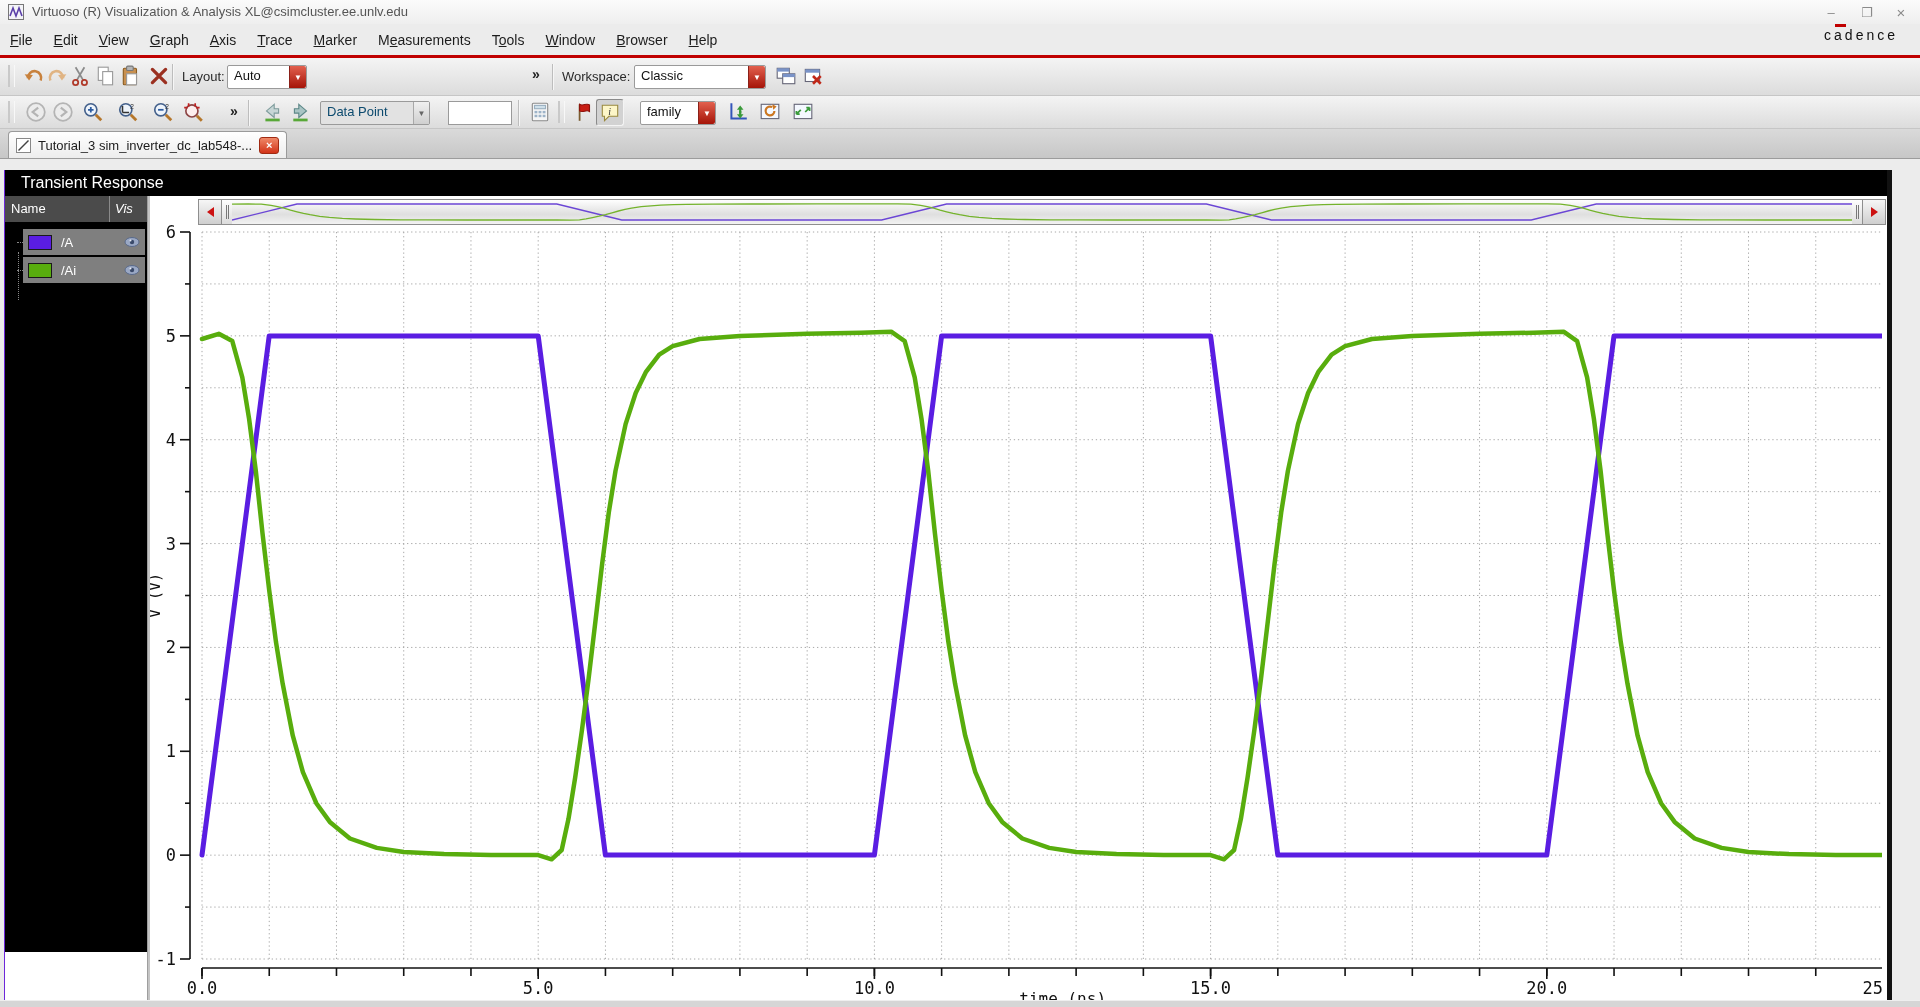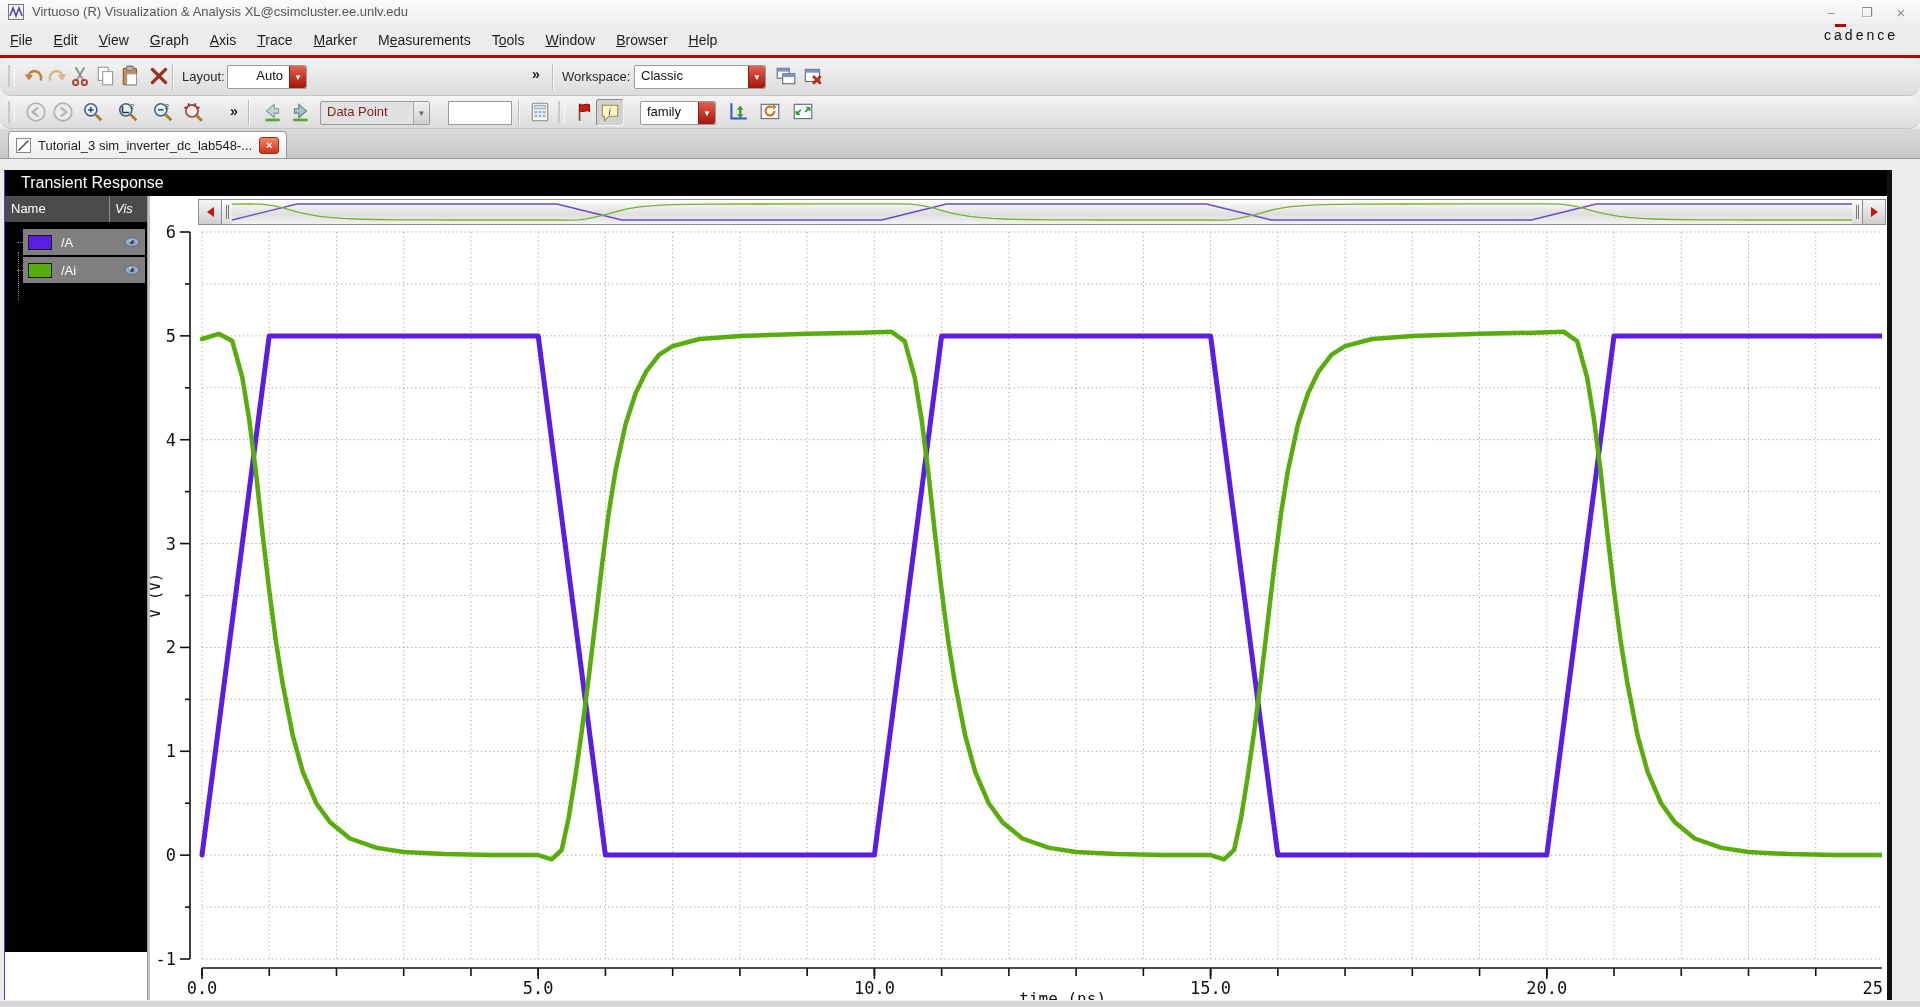--- a/index.html
+++ b/index.html
@@ -11,32 +11,32 @@
   .winctl{position:absolute;top:2px;width:34px;height:20px;display:flex;align-items:center;justify-content:center;color:#8a8a8a;font-size:13px;}
   
   .menubar{position:absolute;left:0;top:24px;width:1920px;height:31px;background:#ececec;display:flex;align-items:center;padding-left:10px;box-sizing:border-box;}
   .menu-item{font-size:14px;color:#1d1d1d;margin-right:21px;cursor:default;}
   .menu-item u{text-decoration:underline;}
   .cadlogo{position:absolute;right:22px;top:3px;font-size:14px;letter-spacing:3px;color:#111;font-weight:500;}
   .cadlogo .abar{position:relative;display:inline-block;}
   .cadlogo .abar::before{content:"";position:absolute;left:1px;top:-3px;width:11px;height:3px;background:#c00000;}
   .redline{position:absolute;left:0;top:55px;width:1920px;height:3px;background:#c00000;}
   
-  .toolbar{position:absolute;left:0;width:1920px;background:linear-gradient(#f4f4f4,#dcdcdc);border-bottom:1px solid #c6c6c6;border-radius:12px;}
+  .toolbar{position:absolute;left:0;width:1920px;background:linear-gradient(#f4f4f4,#dcdcdc);border-bottom:1px solid #c6c6c6;}
   #toolbar1{top:58px;height:37px;}
   #toolbar2{top:96px;height:32px;}
   .ti{position:absolute;width:24px;height:24px;display:flex;align-items:center;justify-content:center;}
   .grip{position:absolute;width:4px;height:22px;border-left:2px solid #c9c9c9;border-right:1px solid #f8f8f8;}
   .sep{position:absolute;width:0;height:26px;border-left:1px solid #bdbdbd;border-right:1px solid #f6f6f6;}
   .tlabel{position:absolute;font-size:13px;color:#2a2a2a;}
   .combo{position:absolute;height:22px;border:1px solid #9a9a9a;background:#fff;display:flex;align-items:stretch;border-radius:2px;}
   .combo .val{padding:2px 6px 0 6px;font-size:13px;color:#111;flex:1;white-space:nowrap;overflow:hidden;}
   .combo .btn-red{width:16px;background:linear-gradient(#e2604e,#a51408);border-left:1px solid #8a2018;color:#fff;display:flex;align-items:center;justify-content:center;font-size:8px;border-radius:0 2px 2px 0;}
   .combo.disabled{background:#e2e2e2;}
-  .combo.disabled .val{color:#7f1d1d;}
+  .combo.disabled .val{color:#0c4a6e;}
   .combo .btn-gray{width:15px;background:linear-gradient(#f0f0f0,#cfcfcf);border-left:1px solid #a8a8a8;color:#666;display:flex;align-items:center;justify-content:center;font-size:8px;}
   .tfield{position:absolute;height:20px;border:1px solid #9a9a9a;background:#fff;}
   .chev{position:absolute;font-size:14px;font-weight:bold;color:#222;}
   .pressed{background:#d2d2d2;border:1px solid;border-color:#8a8a8a #f4f4f4 #f4f4f4 #8a8a8a;border-radius:3px;}
   
   .tabbar{position:absolute;left:0;top:129px;width:1920px;height:29px;background:linear-gradient(#dadada,#c7c7c7);border-bottom:1px solid #9c9c9c;}
   .tab{position:absolute;left:8px;bottom:0;height:26px;background:linear-gradient(#ffffff,#ededed);border:1px solid #9a9a9a;border-bottom:none;border-radius:4px 4px 0 0;display:flex;align-items:center;padding:0 7px;gap:7px;}
   .tab .tname{font-size:13px;color:#1c1c1c;white-space:nowrap;}
   .tab .tclose{width:18px;height:15px;border-radius:3px;background:linear-gradient(#ef8868,#d23318);border:1px solid #a02a12;color:#fff;font-size:11px;font-weight:bold;display:flex;align-items:center;justify-content:center;line-height:1;}
   
@@ -127,21 +127,21 @@
           <rect x="6" y="8" width="9" height="10" fill="#fff" stroke="#999"></rect>
         </svg>
       </span>
     <span class="ti" style="left:147px;top:6px;">
         <svg width="22" height="22" viewBox="0 0 20 20">
           <path d="M4 4 L16 16 M16 4 L4 16" stroke="#9b3020" stroke-width="3" stroke-linecap="round"></path>
         </svg>
       </span>
     <span class="sep" style="left:172px;top:6px;"></span>
     <span class="tlabel" style="left:182px;top:11px;">Layout:</span>
-    <div class="combo" style="left:227px;top:7px;width:78px;text-align:right;">
+    <div class="combo" style="left:227px;top:7px;width:78px;">
       <span class="val">Auto</span>
       <span class="btn-red">▼</span>
     </div>
     <span class="chev" style="left:532px;top:8px;">»</span>
     <span class="sep" style="left:552px;top:6px;"></span>
     <span class="tlabel" style="left:562px;top:11px;">Workspace:</span>
     <div class="combo" style="left:634px;top:7px;width:130px;">
       <span class="val">Classic</span>
       <span class="btn-red">▼</span>
     </div>

